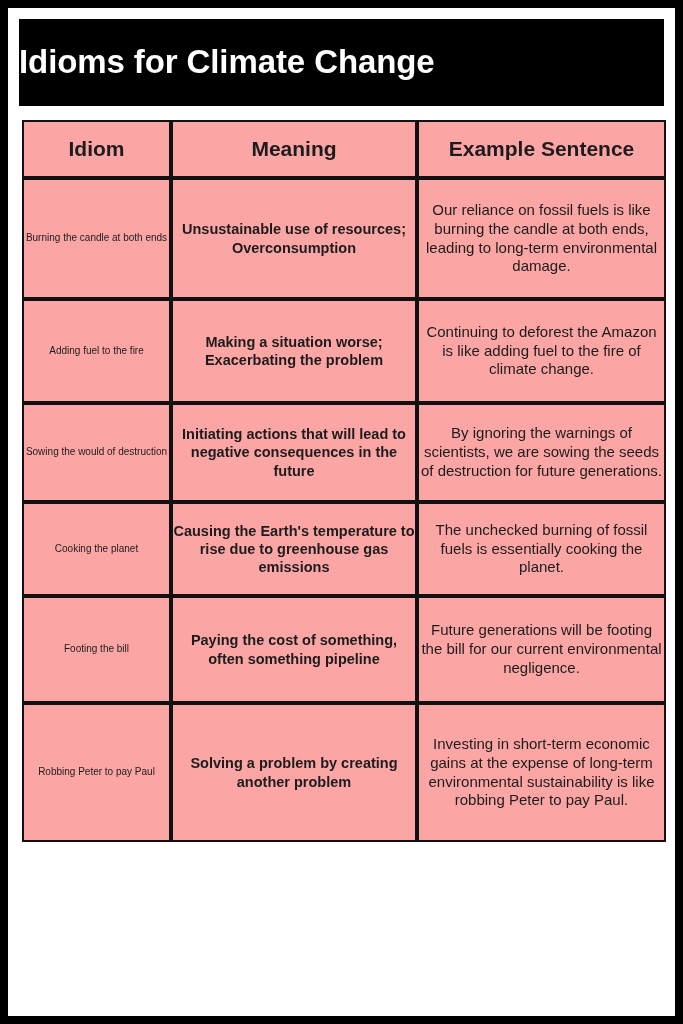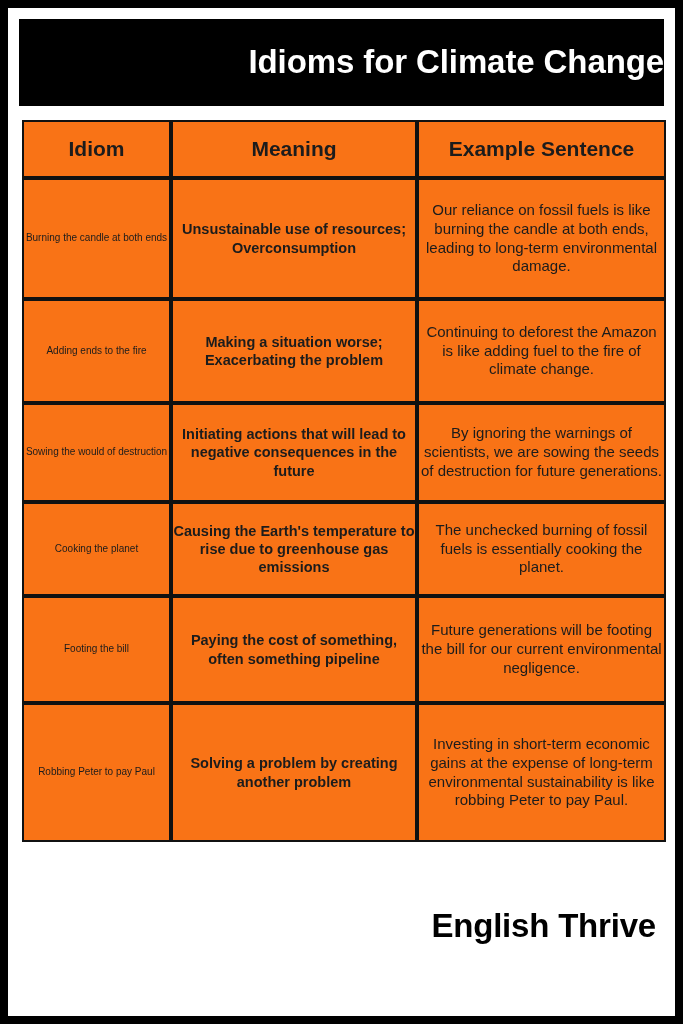--- a/index.html
+++ b/index.html
@@ -30,21 +30,21 @@
     flex-direction: column;
   }
   
   .title-banner {
     flex: 0 0 auto;
     margin: 8px 8px 0 8px;
     height: 87px;
     background: #000000;
     display: flex;
     align-items: center;
-    justify-content: flex-end;
+    justify-content: flex-start;
     box-sizing: border-box;
   }
   .title-text {
     color: #ffffff;
     font-size: 33px;
     font-weight: bold;
     letter-spacing: -0.1px;
     line-height: 1.1;
     text-align: center;
     white-space: nowrap;
@@ -63,21 +63,21 @@
     background: #ffffff;
   }
   table.idiom-table td,
   table.idiom-table th {
     border: 2.5px solid #111111;
     box-sizing: border-box;
     text-align: center;
     vertical-align: middle;
     padding: 6px 0;
     color: #1c1c1c;
-    background: #f97316;
+    background: #fca5a5;
   }
   thead th {
     font-size: 21px;
     font-weight: bold;
     height: 58px;
     line-height: 1.15;
     color: #000000;
   }
   .col-idiom   { width: 149px; }
   .col-meaning { width: 246px; }
@@ -135,21 +135,21 @@
             <th class="col-example">Example Sentence</th>
           </tr>
         </thead>
         <tbody>
           <tr class="r0">
             <td class="cell-idiom">Burning the candle at both ends</td>
             <td class="cell-meaning">Unsustainable use of resources; Overconsumption</td>
             <td class="cell-example">Our reliance on fossil fuels is like burning the candle at both ends, leading to long-term environmental damage.</td>
           </tr>
           <tr class="r1">
-            <td class="cell-idiom">Adding ends to the fire</td>
+            <td class="cell-idiom">Adding fuel to the fire</td>
             <td class="cell-meaning">Making a situation worse; Exacerbating the problem</td>
             <td class="cell-example">Continuing to deforest the Amazon is like adding fuel to the fire of climate change.</td>
           </tr>
           <tr class="r2">
             <td class="cell-idiom">Sowing the would of destruction</td>
             <td class="cell-meaning">Initiating actions that will lead to negative consequences in the future</td>
             <td class="cell-example">By ignoring the warnings of scientists, we are sowing the seeds of destruction for future generations.</td>
           </tr>
           <tr class="r3">
             <td class="cell-idiom">Cooking the planet</td>
@@ -163,18 +163,15 @@
           </tr>
           <tr class="r6">
             <td class="cell-idiom">Robbing Peter to pay Paul</td>
             <td class="cell-meaning">Solving a problem by creating another problem</td>
             <td class="cell-example">Investing in short-term economic gains at the expense of long-term environmental sustainability is like robbing Peter to pay Paul.</td>
           </tr>
         </tbody>
       </table>
     </div>
 
-    <div class="footer">
-      <div class="brand">English Thrive</div>
-    </div>
 
   </div>
 </div>
 
 </body></html>

